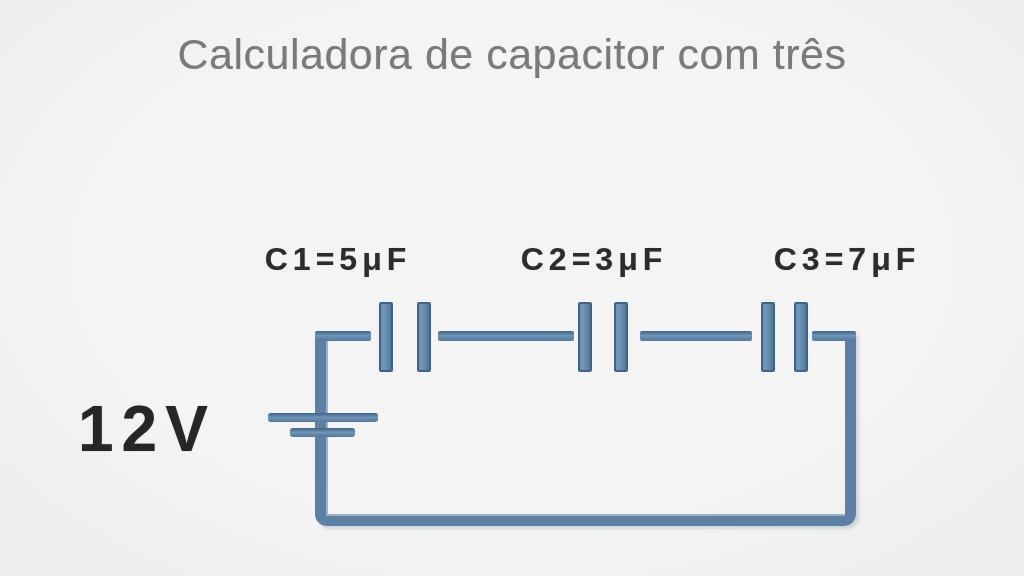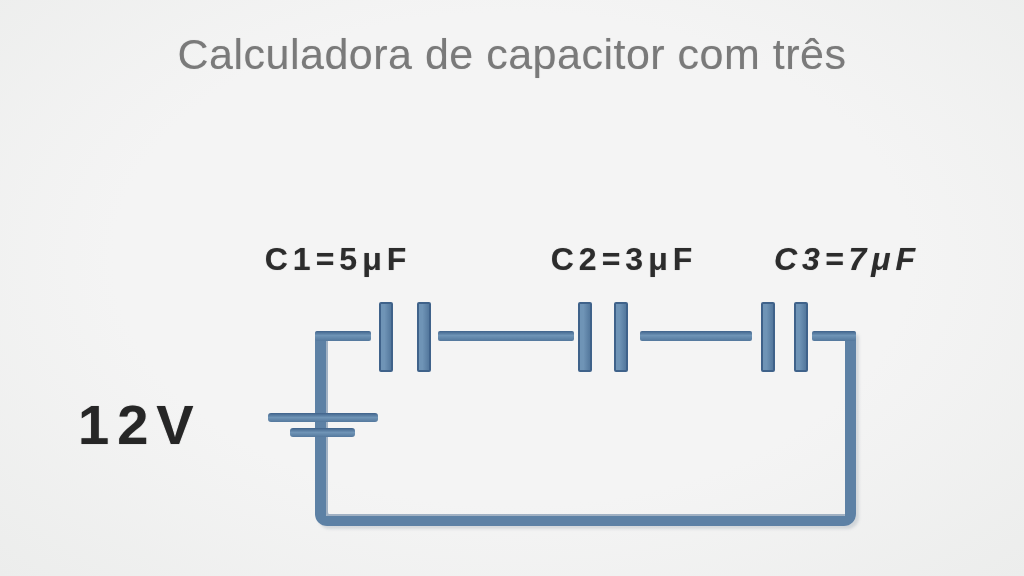--- a/index.html
+++ b/index.html
@@ -33,26 +33,26 @@
 
   
   .cap-label{
     position:absolute;top:241px;transform:translateX(-50%);
     font-size:32px;font-weight:bold;letter-spacing:5px;
     color:var(--label-text);
     text-shadow:0 0 1px rgba(40,40,40,.4);
     white-space:nowrap;
   }
   .cap-label.c1{left:338px;}
-  .cap-label.c2{left:594px;margin-left:30px;}
-  .cap-label.c3{left:847px;font-style:italic;}
+  .cap-label.c2{left:594px;}
+  .cap-label.c3{left:847px;}
 
   .volt-label{
     position:absolute;left:78px;top:392px;
-    font-size:56px;font-weight:bold;letter-spacing:8px;
+    font-size:64px;font-weight:bold;letter-spacing:8px;
     color:#262626;
     text-shadow:0 0 1px rgba(30,30,30,.45);
   }
 
   
   .loop{
     position:absolute;left:315px;top:331px;width:541px;height:195px;
     border-left:11px solid var(--wire);
     border-right:11px solid var(--wire);
     border-bottom:10px solid var(--wire);

